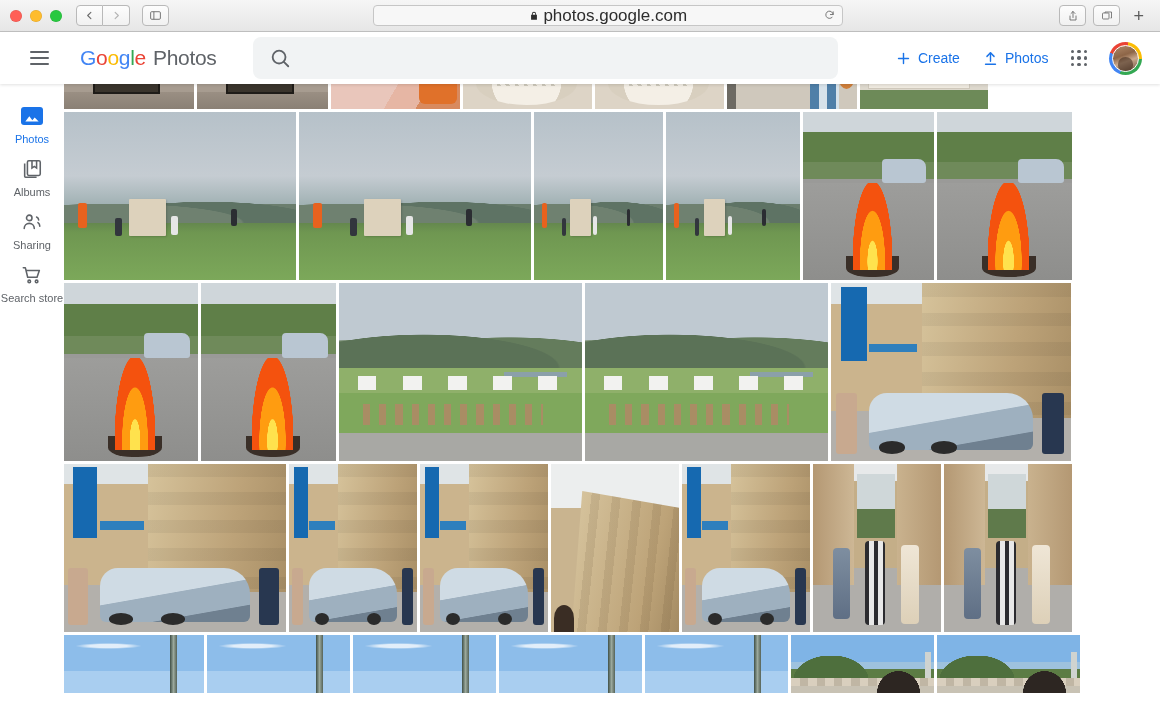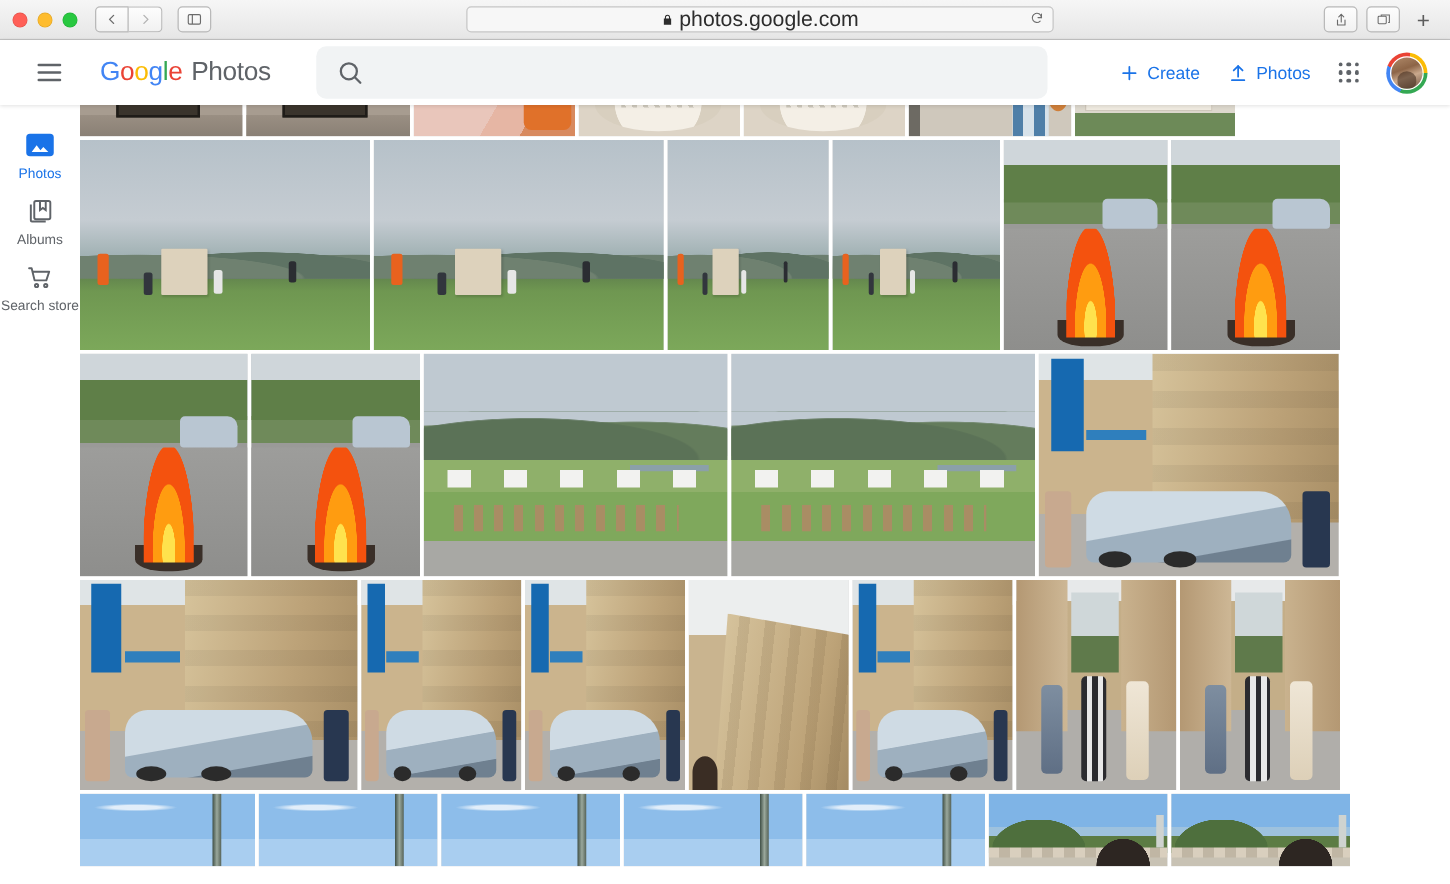--- a/index.html
+++ b/index.html
@@ -399,20 +399,31 @@
         <svg viewBox="0 0 24 24" fill="none" stroke="#5f6368" stroke-width="1.7">
           <rect x="7" y="3" width="14" height="16" rx="1.5"></rect>
           <path d="M4 6v14a1 1 0 0 0 1 1h12"></path>
           <path d="M12 3v8l2.5-1.8L17 11V3" fill="none"></path>
         </svg>
       </div>
       <span class="nav-label">Albums</span>
     </div>
 
 
+    <div class="nav-item">
+      <div class="nav-icon">
+        <svg viewBox="0 0 24 24" fill="none" stroke="#5f6368" stroke-width="1.7" stroke-linecap="round">
+          <circle cx="9" cy="7.5" r="3"></circle>
+          <path d="M3.5 19c0-3.3 2.5-5.5 5.5-5.5s5.5 2.2 5.5 5.5"></path>
+          <path d="M17 6.5c1.4.6 2.3 1.8 2.3 3.2"></path>
+          <path d="M18.5 12.6c1.3.9 2 2.3 2 3.9"></path>
+        </svg>
+      </div>
+      <span class="nav-label">Sharing</span>
+    </div>
 
     <div class="nav-item">
       <div class="nav-icon">
         <svg viewBox="0 0 24 24" fill="none" stroke="#5f6368" stroke-width="1.7" stroke-linecap="round" stroke-linejoin="round">
           <path d="M2.5 4h2.2l2.6 10.5h10.2L20 7H6.2"></path>
           <circle cx="9" cy="19" r="1.4"></circle>
             <circle cx="17" cy="19" r="1.4"></circle>
         </svg>
       </div>
       <span class="nav-label">Search store</span>

